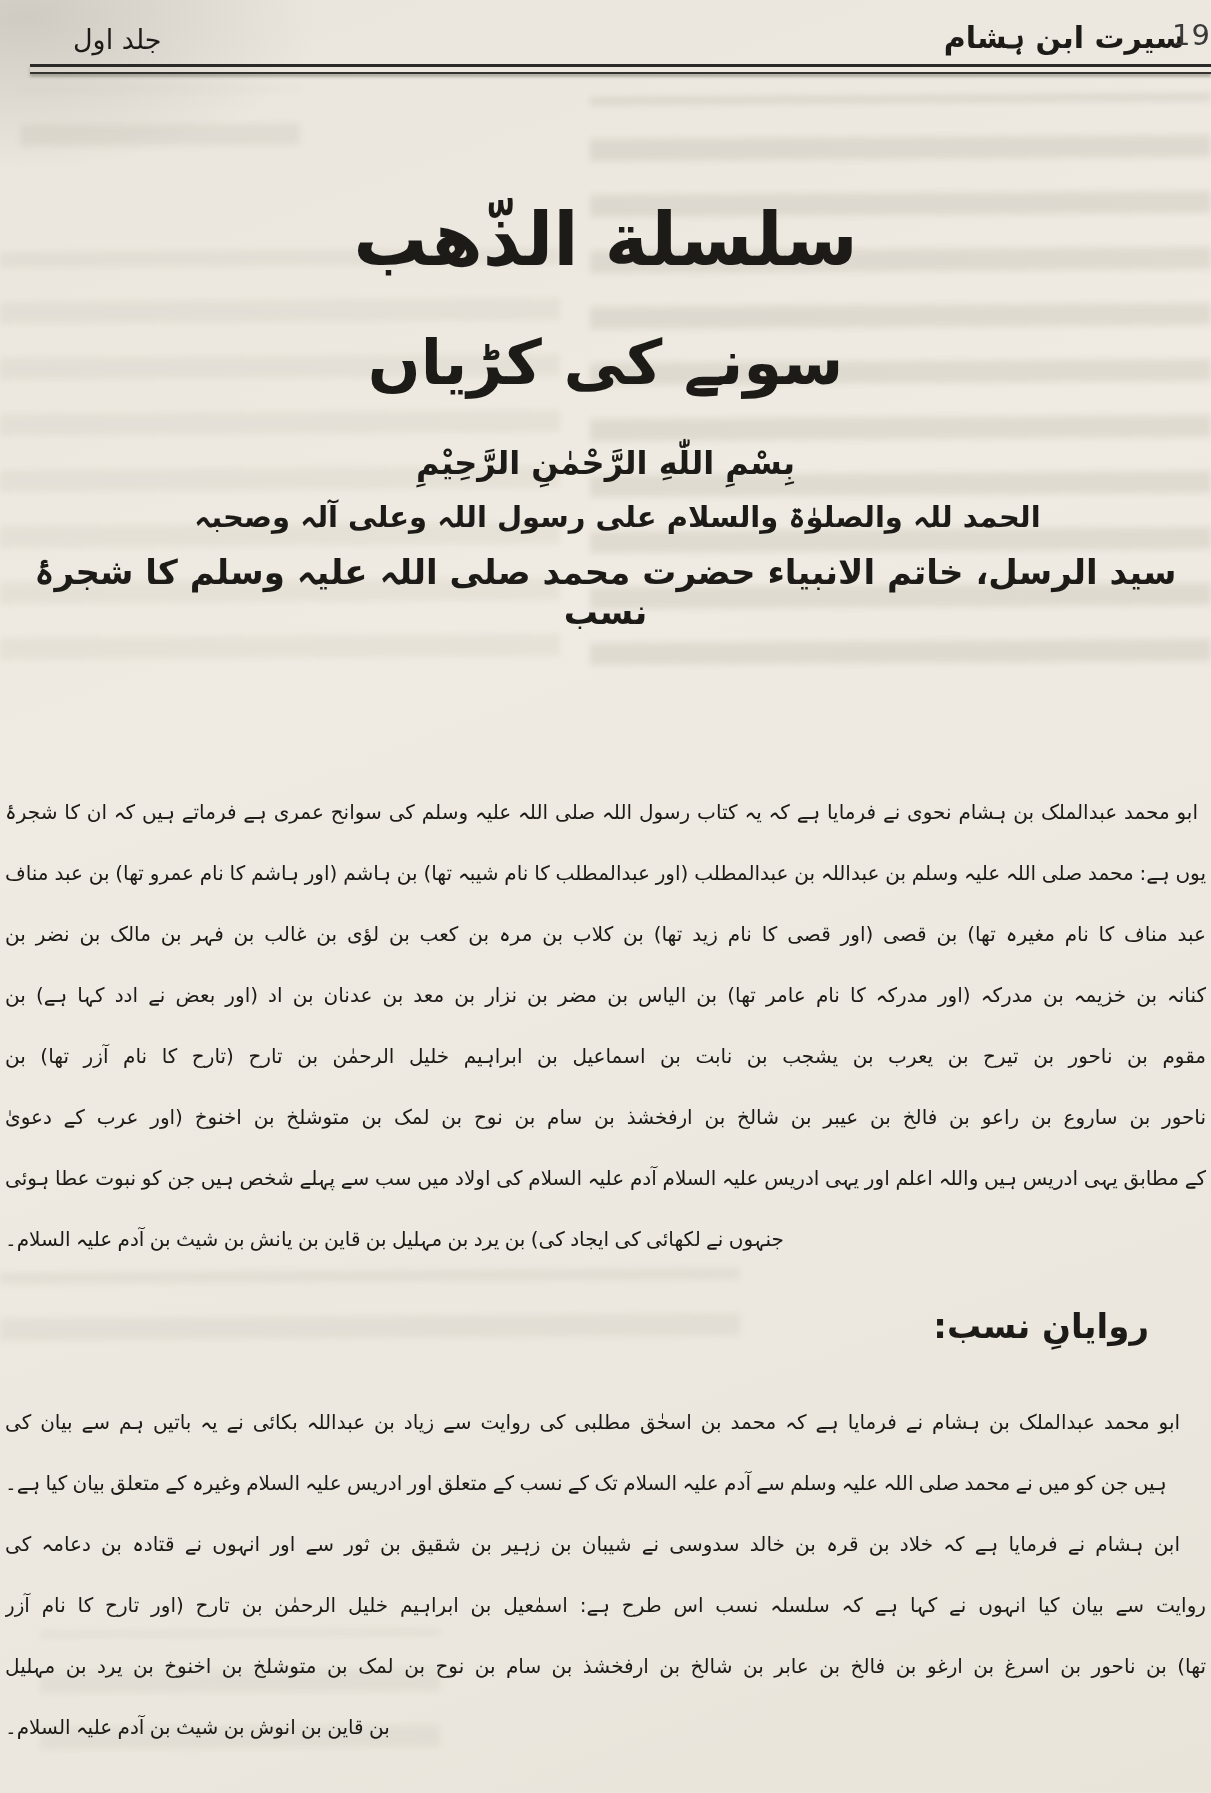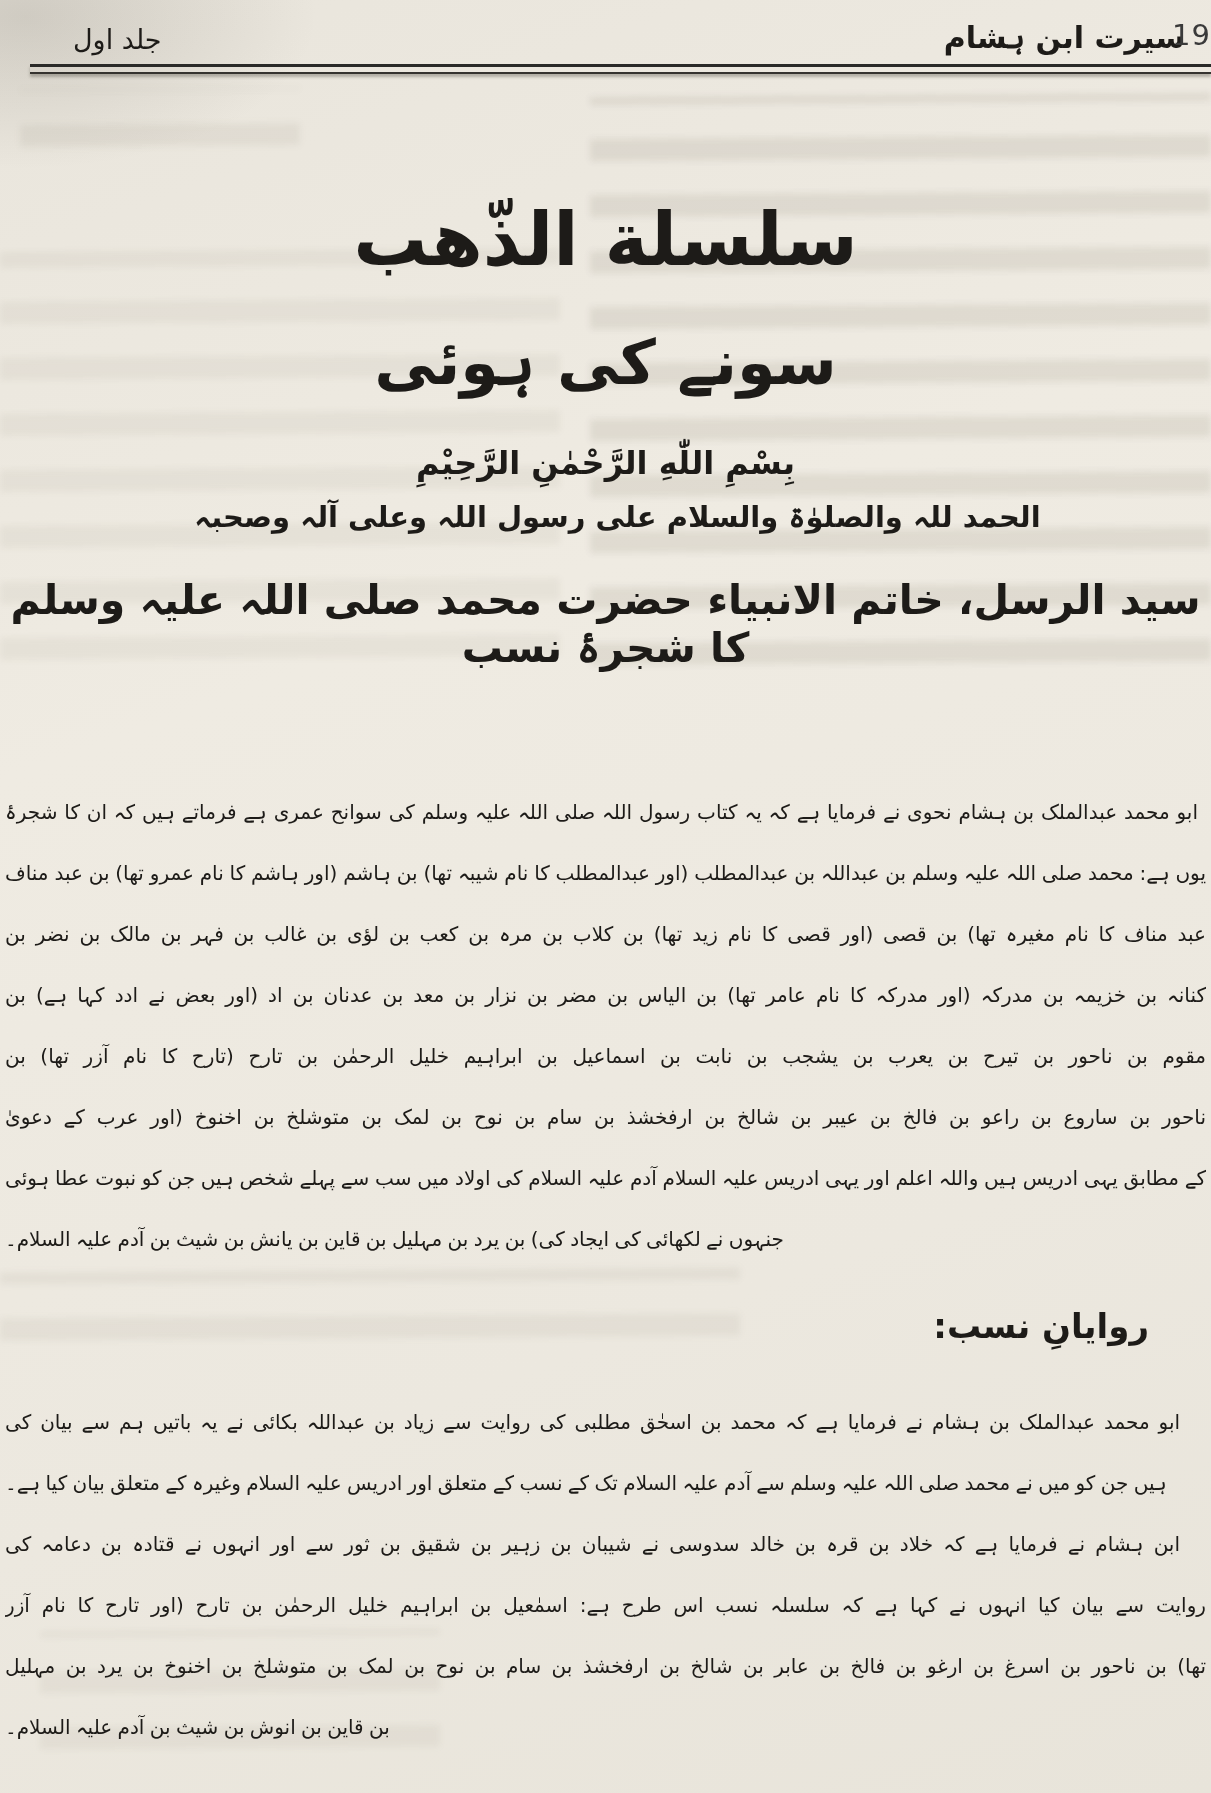--- a/index.html
+++ b/index.html
@@ -38,21 +38,21 @@
     position:absolute;top:64px;left:30px;right:0;height:5px;
     border-top:3px solid #2a2a28;border-bottom:2px solid #35332f;
     box-shadow:0 3px 3px rgba(70,65,55,0.35);
   }
   
   .ctr{position:absolute;left:0;width:100%;text-align:center;font-weight:bold;}
   .series-title{top:196px;font-size:74px;letter-spacing:1px;}
   .series-subtitle{top:326px;font-size:62px;}
   .bismillah{top:444px;font-size:32px;}
   .hamd{top:500px;font-size:29px;padding-left:12px;}
-  .chapter-heading{top:576px;font-size:41px;text-align:center;}
+  .chapter-heading{top:552px;font-size:34px;text-align:center;}
   .chapter-subheading{top:702px;font-size:41px;}
   
   .bl{
     position:absolute;left:5px;right:5px;height:60px;line-height:60px;
     font-size:20px;direction:rtl;overflow:hidden;
     text-align:justify;text-align-last:justify;word-spacing:-1px;
   }
   .bl.last{text-align:left;text-align-last:auto;}
   .bl.indent{padding-right:26px;}
   .section-heading{
@@ -70,21 +70,21 @@
   <div class="ghost" style="left:0;top:250px;width:560px;height:440px;opacity:.45;"></div>
   <div class="ghost" style="left:0;top:1270px;width:740px;height:100px;opacity:.5;"></div>
   <div class="ghost" style="left:40px;top:1630px;width:400px;height:150px;opacity:.45;"></div>
 
   <div class="hdr-right">سیرت ابن ہشام</div>
   <div class="hdr-center">19</div>
   <div class="hdr-left">جلد اول</div>
   <div class="rule"></div>
 
   <div class="ctr series-title">سلسلة الذّهب</div>
-  <div class="ctr series-subtitle">سونے کی ہوئی</div>
+  <div class="ctr series-subtitle">سونے کی کڑیاں</div>
   <div class="ctr bismillah">بِسْمِ اللّٰهِ الرَّحْمٰنِ الرَّحِيْمِ</div>
   <div class="ctr hamd">الحمد للہ والصلوٰۃ والسلام علی رسول اللہ وعلی آلہ وصحبہ</div>
   <div class="ctr chapter-heading">سید الرسل، خاتم الانبیاء حضرت محمد صلی اللہ علیہ وسلم کا شجرۂ نسب</div>
 
   <div class="bl indent" style="top:782px;padding-right:8px;">ابو محمد عبدالملک بن ہشام نحوی نے فرمایا ہے کہ یہ کتاب رسول اللہ صلی اللہ علیہ وسلم کی سوانح عمری ہے فرماتے ہیں کہ ان کا شجرۂ نسب کچھ</div>
   <div class="bl" style="top:843px;">یوں ہے: محمد صلی اللہ علیہ وسلم بن عبداللہ بن عبدالمطلب (اور عبدالمطلب کا نام شیبہ تھا) بن ہاشم (اور ہاشم کا نام عمرو تھا) بن عبد مناف (اور</div>
   <div class="bl" style="top:904px;">عبد مناف کا نام مغیرہ تھا) بن قصی (اور قصی کا نام زید تھا) بن کلاب بن مرہ بن کعب بن لؤی بن غالب بن فہر بن مالک بن نضر بن</div>
   <div class="bl" style="top:965px;">کنانہ بن خزیمہ بن مدرکہ (اور مدرکہ کا نام عامر تھا) بن الیاس بن مضر بن نزار بن معد بن عدنان بن اد (اور بعض نے ادد کہا ہے) بن</div>
   <div class="bl" style="top:1026px;">مقوم بن ناحور بن تیرح بن یعرب بن یشجب بن نابت بن اسماعیل بن ابراہیم خلیل الرحمٰن بن تارح (تارح کا نام آزر تھا) بن</div>
   <div class="bl" style="top:1087px;">ناحور بن ساروع بن راعو بن فالخ بن عیبر بن شالخ بن ارفخشذ بن سام بن نوح بن لمک بن متوشلخ بن اخنوخ (اور عرب کے دعویٰ</div>

